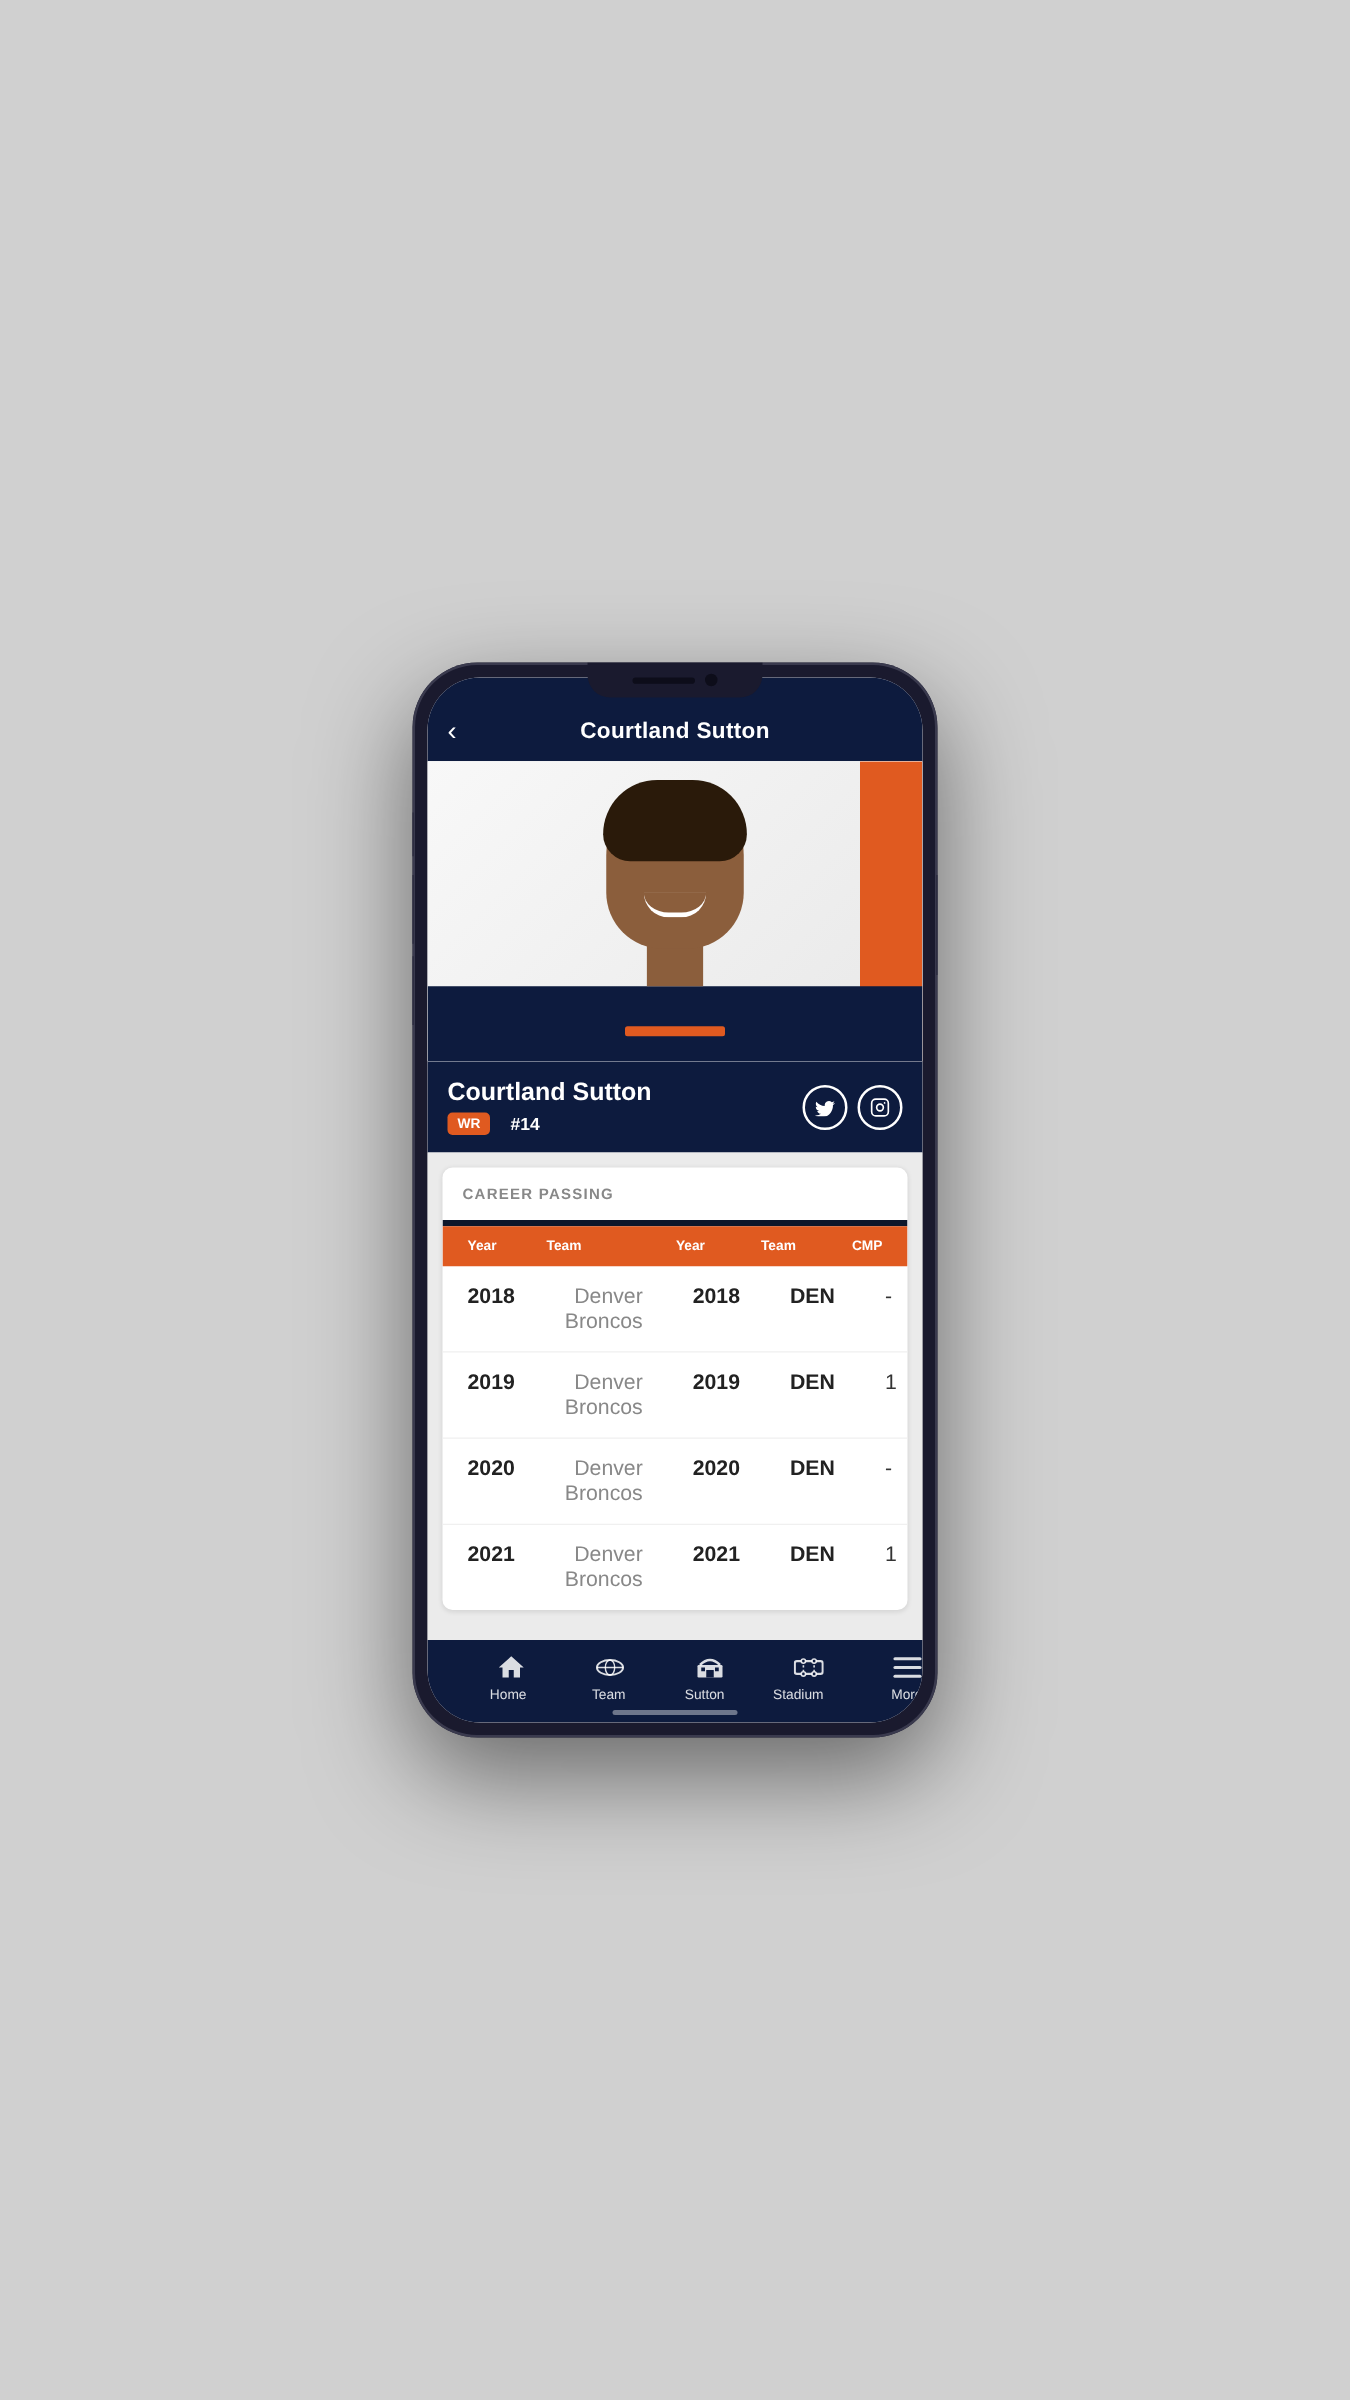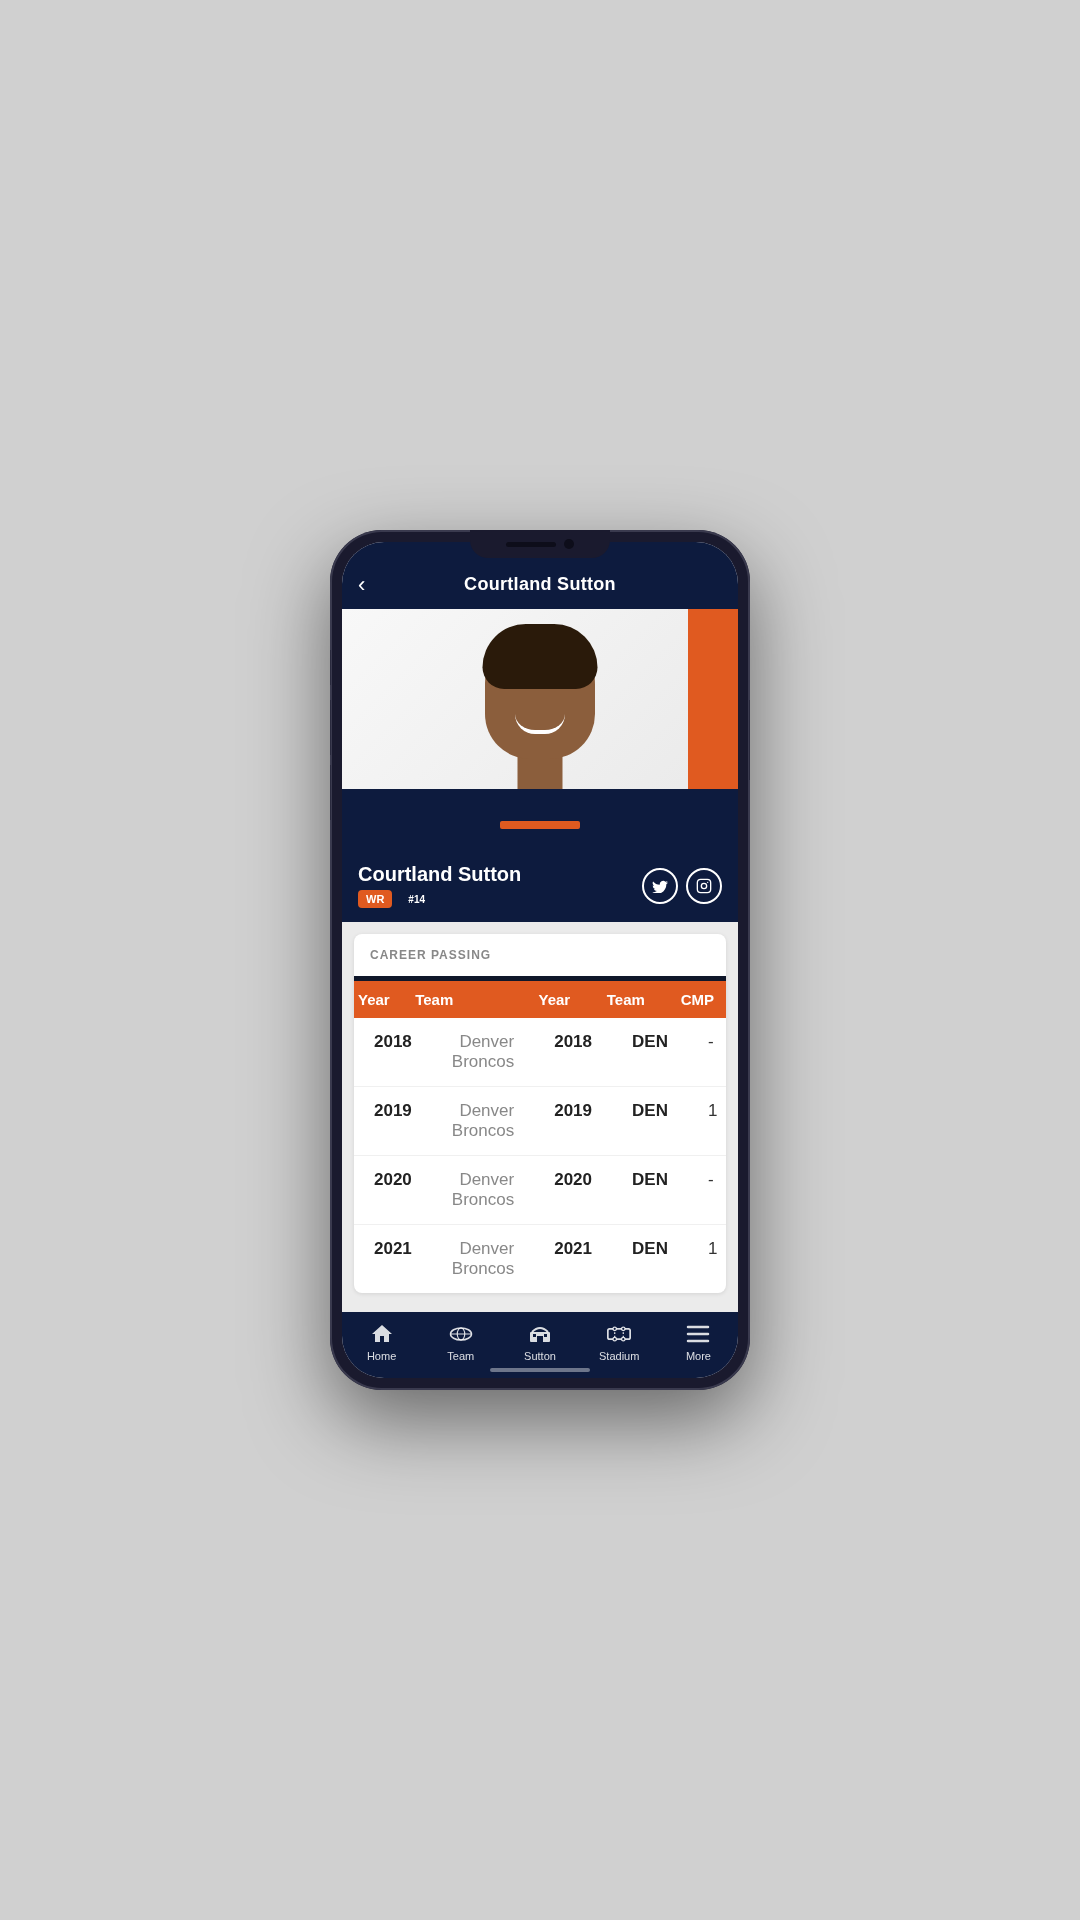--- a/index.html
+++ b/index.html
@@ -175,21 +175,21 @@
     .position-badge {
       background: #e05a20;
       color: white;
       font-size: 11px;
       font-weight: 700;
       padding: 3px 8px;
       border-radius: 4px;
     }
     .player-number {
       color: white;
-      font-size: 10px;
+      font-size: 14px;
       font-weight: 600;
     }
     .social-icons {
       display: flex;
       gap: 8px;
     }
     .social-icon {
       width: 36px;
       height: 36px;
       border-radius: 50%;
@@ -262,23 +262,23 @@
     
     .stats-table {
       width: 100%;
     }
     .table-header-row {
       background: #e05a20;
       display: grid;
       grid-template-columns: 1fr 2fr 1fr 1.5fr 1fr;
     }
     .th {
-      padding: 10px 4px;
-      color: white;
-      font-size: 15px;
+      padding: 10px 20px;
+      color: white;
+      font-size: 11px;
       font-weight: 700;
       text-align: center;
     }
     .th:first-child, .th:nth-child(2) {
       text-align: left;
     }
 
     .table-row {
       display: grid;
       grid-template-columns: 1fr 2fr 1fr 1.5fr 1fr;
@@ -315,21 +315,21 @@
     .bottom-nav {
       background: #0d1b3e;
       display: flex;
       padding: 10px 0 16px;
       flex-shrink: 0;
     }
     .nav-item {
       flex: 1;
       display: flex;
       flex-direction: column;
-      align-items: center;
+      align-items: flex-end;
       gap: 4px;
       cursor: pointer;
     }
     .nav-label {
       font-size: 11px;
       color: rgba(255,255,255,0.85);
       font-weight: 500;
     }
 
     

